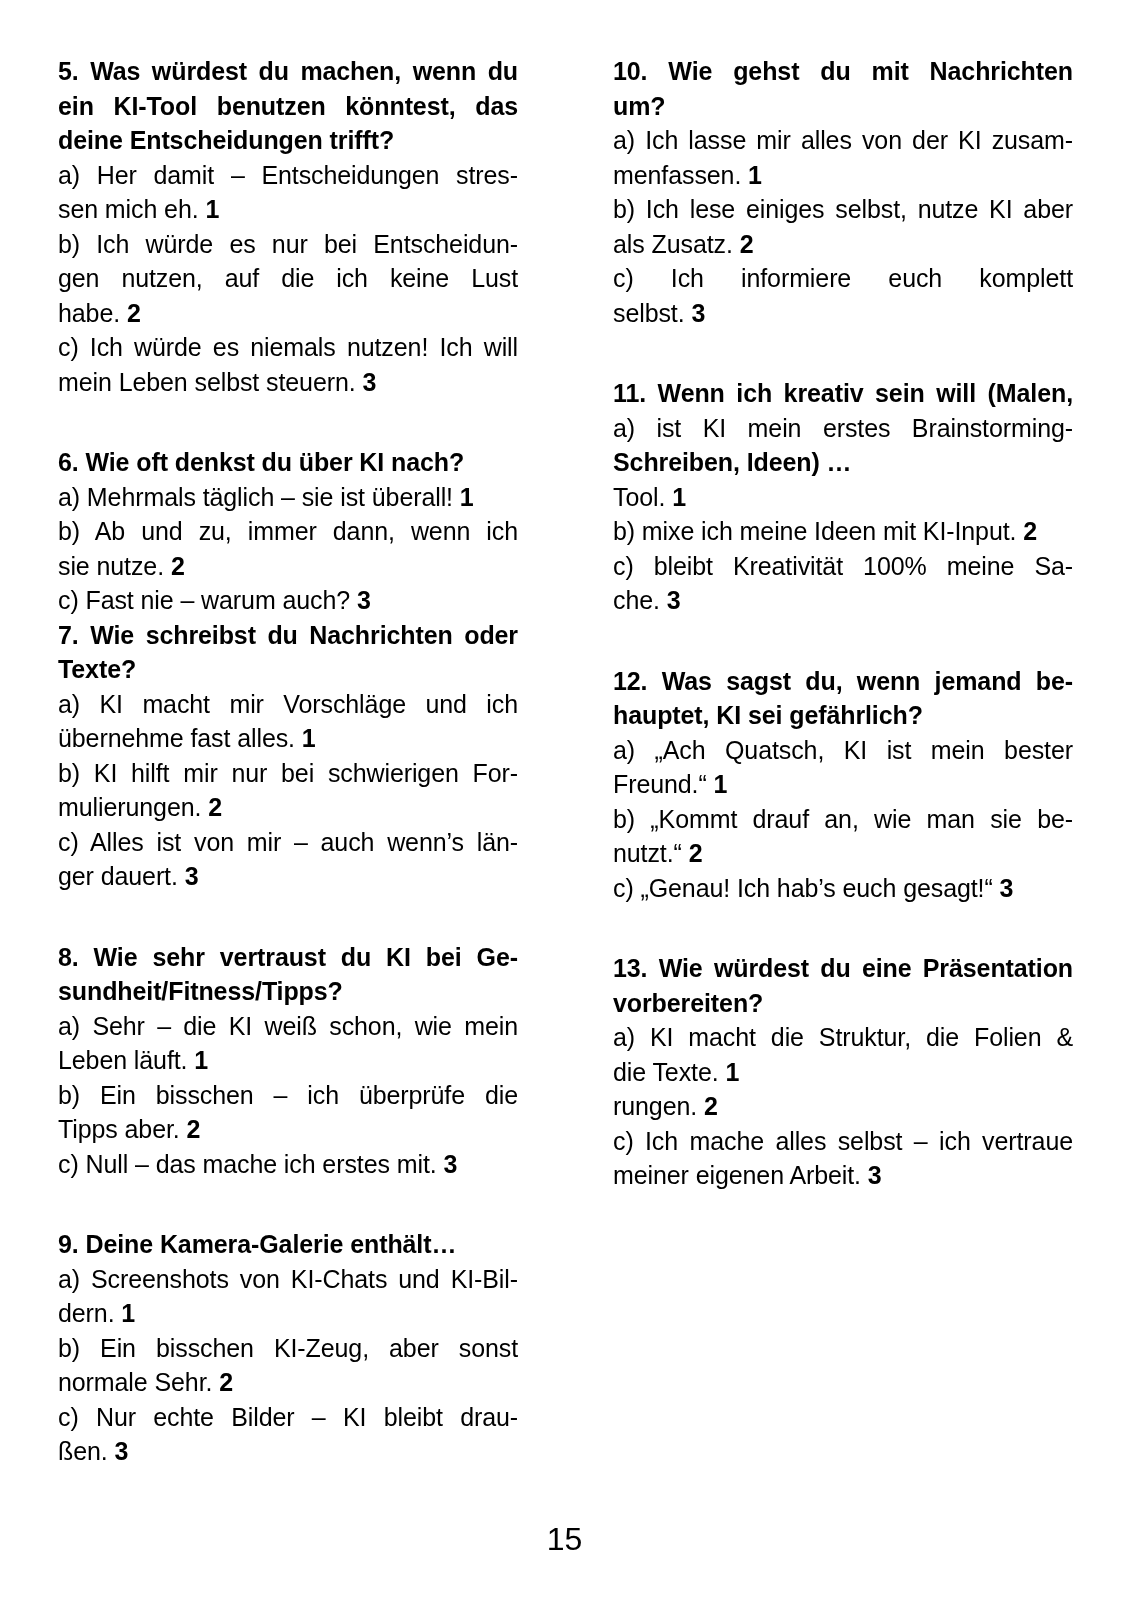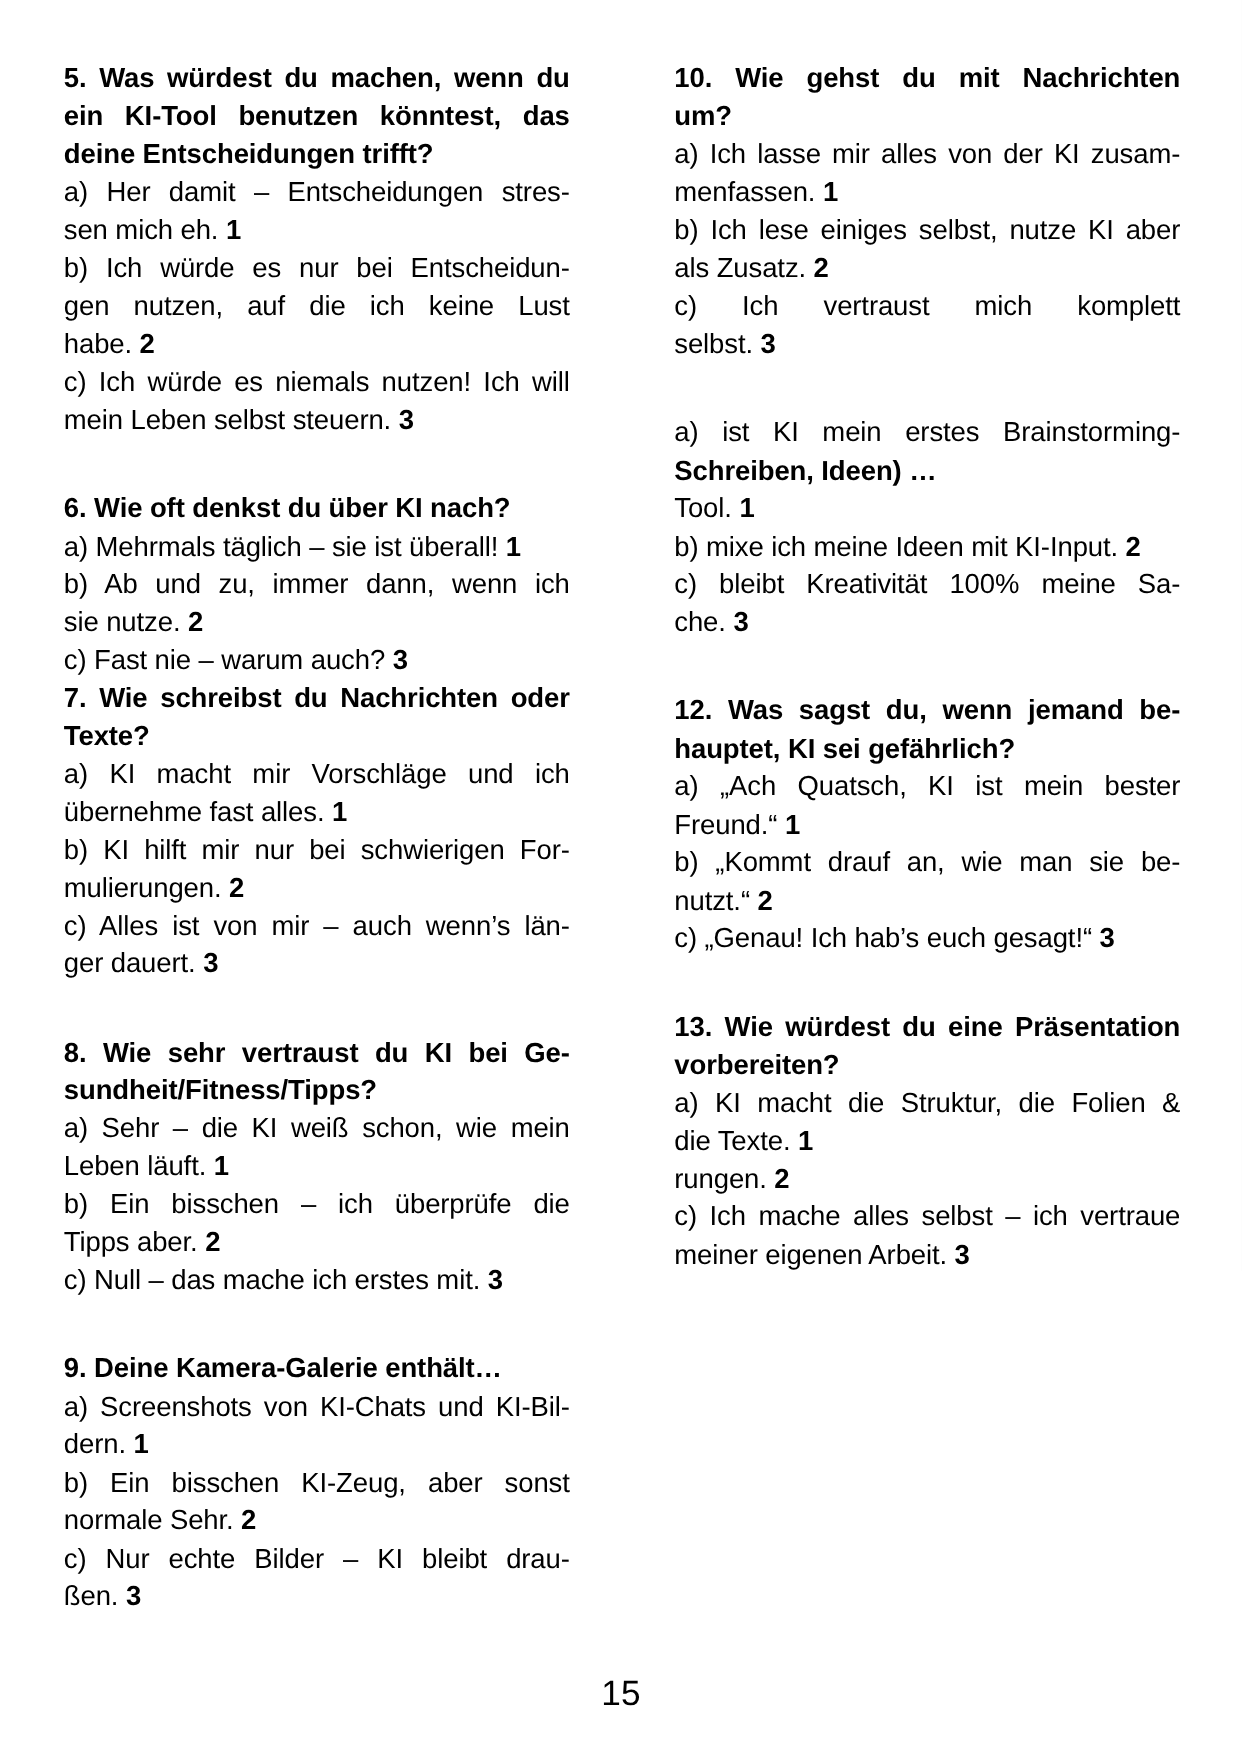--- a/index.html
+++ b/index.html
@@ -98,24 +98,25 @@
         </section>
       </div>
     <div class="col" id="col-right">
         <section class="qblock">
           <div class="ln h just">10. Wie gehst du mit Nachrichten</div>
           <div class="ln h">um?</div>
           <div class="ln just">a) Ich lasse mir alles von der KI zusam-</div>
           <div class="ln"><span>menfassen.</span> <span class="score">1</span></div>
           <div class="ln just">b) Ich lese einiges selbst, nutze KI aber</div>
           <div class="ln"><span>als Zusatz.</span> <span class="score">2</span></div>
-          <div class="ln just">c) Ich vertraust mich komplett</div>
+          <div class="ln just">c) Ich informiere euch komplett</div>
           <div class="ln"><span>selbst.</span> <span class="score">3</span></div>
         </section>
         <section class="qblock">
+          <div class="ln h just">11. Wenn ich kreativ sein will (Malen,</div>
           <div class="ln just">a) ist KI mein erstes Brainstorming-</div>
           <div class="ln h">Schreiben, Ideen) …</div>
           <div class="ln"><span>Tool.</span> <span class="score">1</span></div>
           <div class="ln"><span>b) mixe ich meine Ideen mit KI-Input.</span> <span class="score">2</span></div>
           <div class="ln just">c) bleibt Kreativität 100% meine Sa-</div>
           <div class="ln"><span>che.</span> <span class="score">3</span></div>
         </section>
         <section class="qblock">
           <div class="ln h just">12. Was sagst du, wenn jemand be-</div>
           <div class="ln h">hauptet, KI sei gefährlich?</div>

